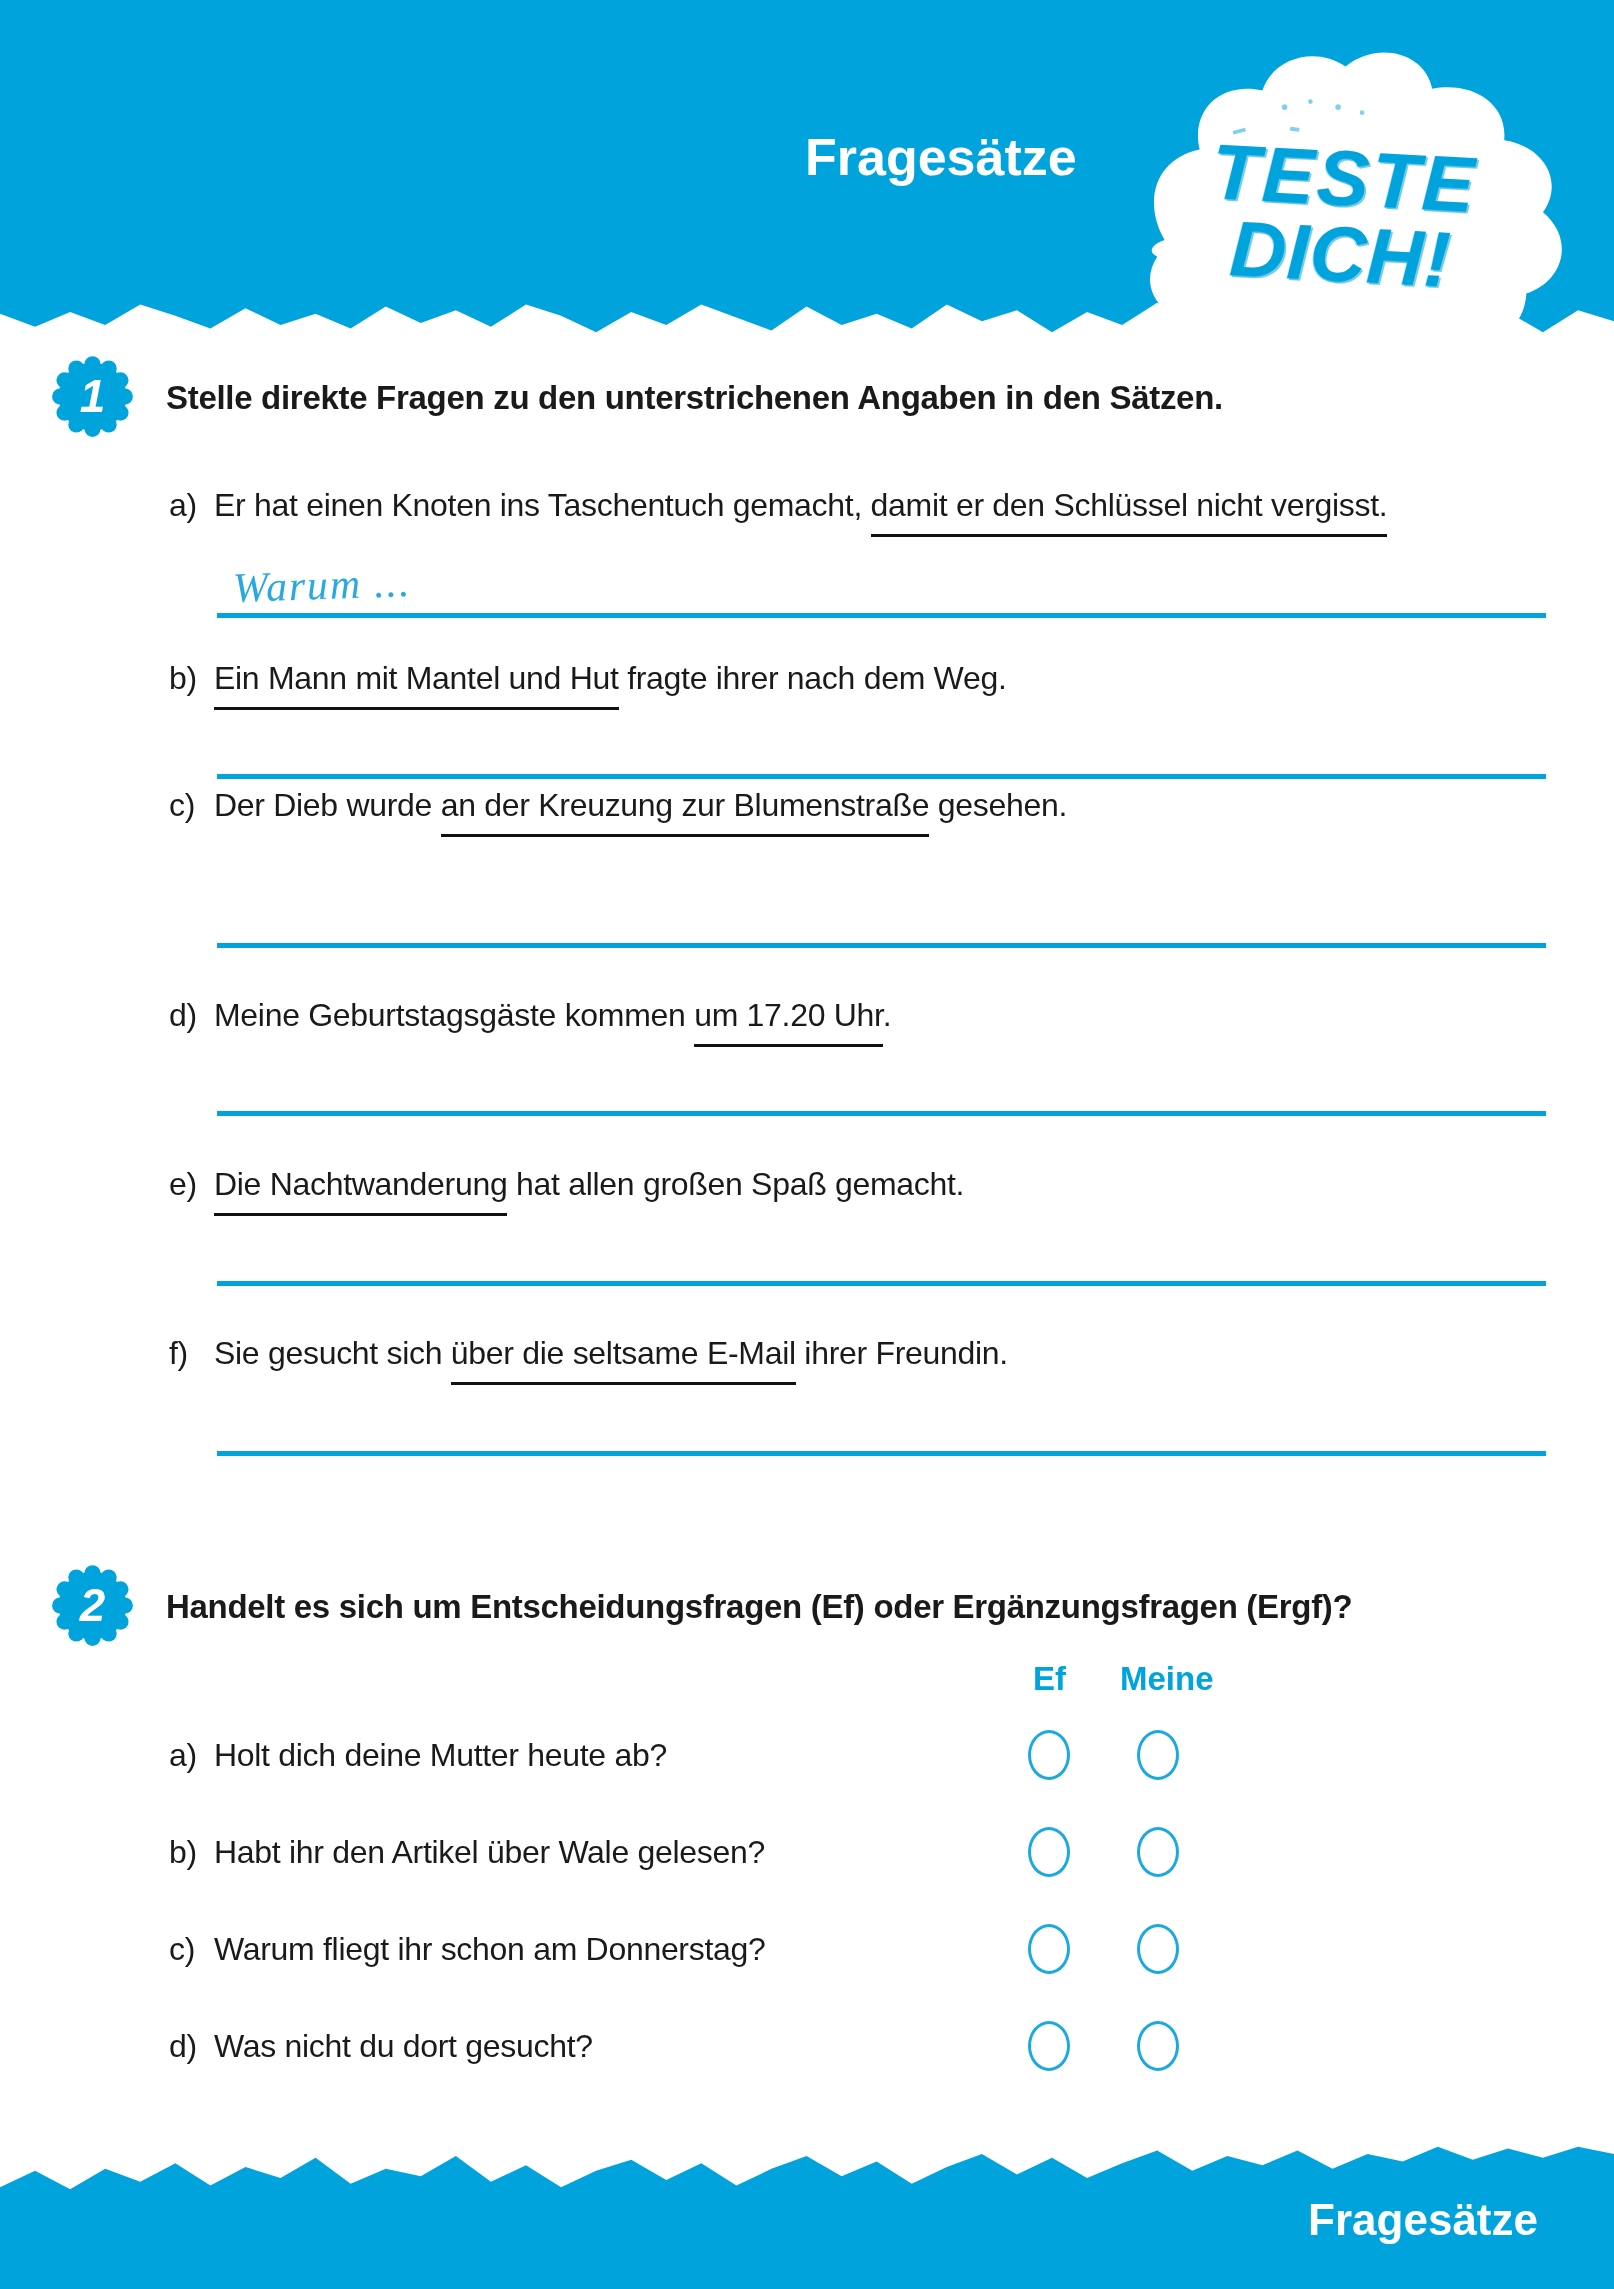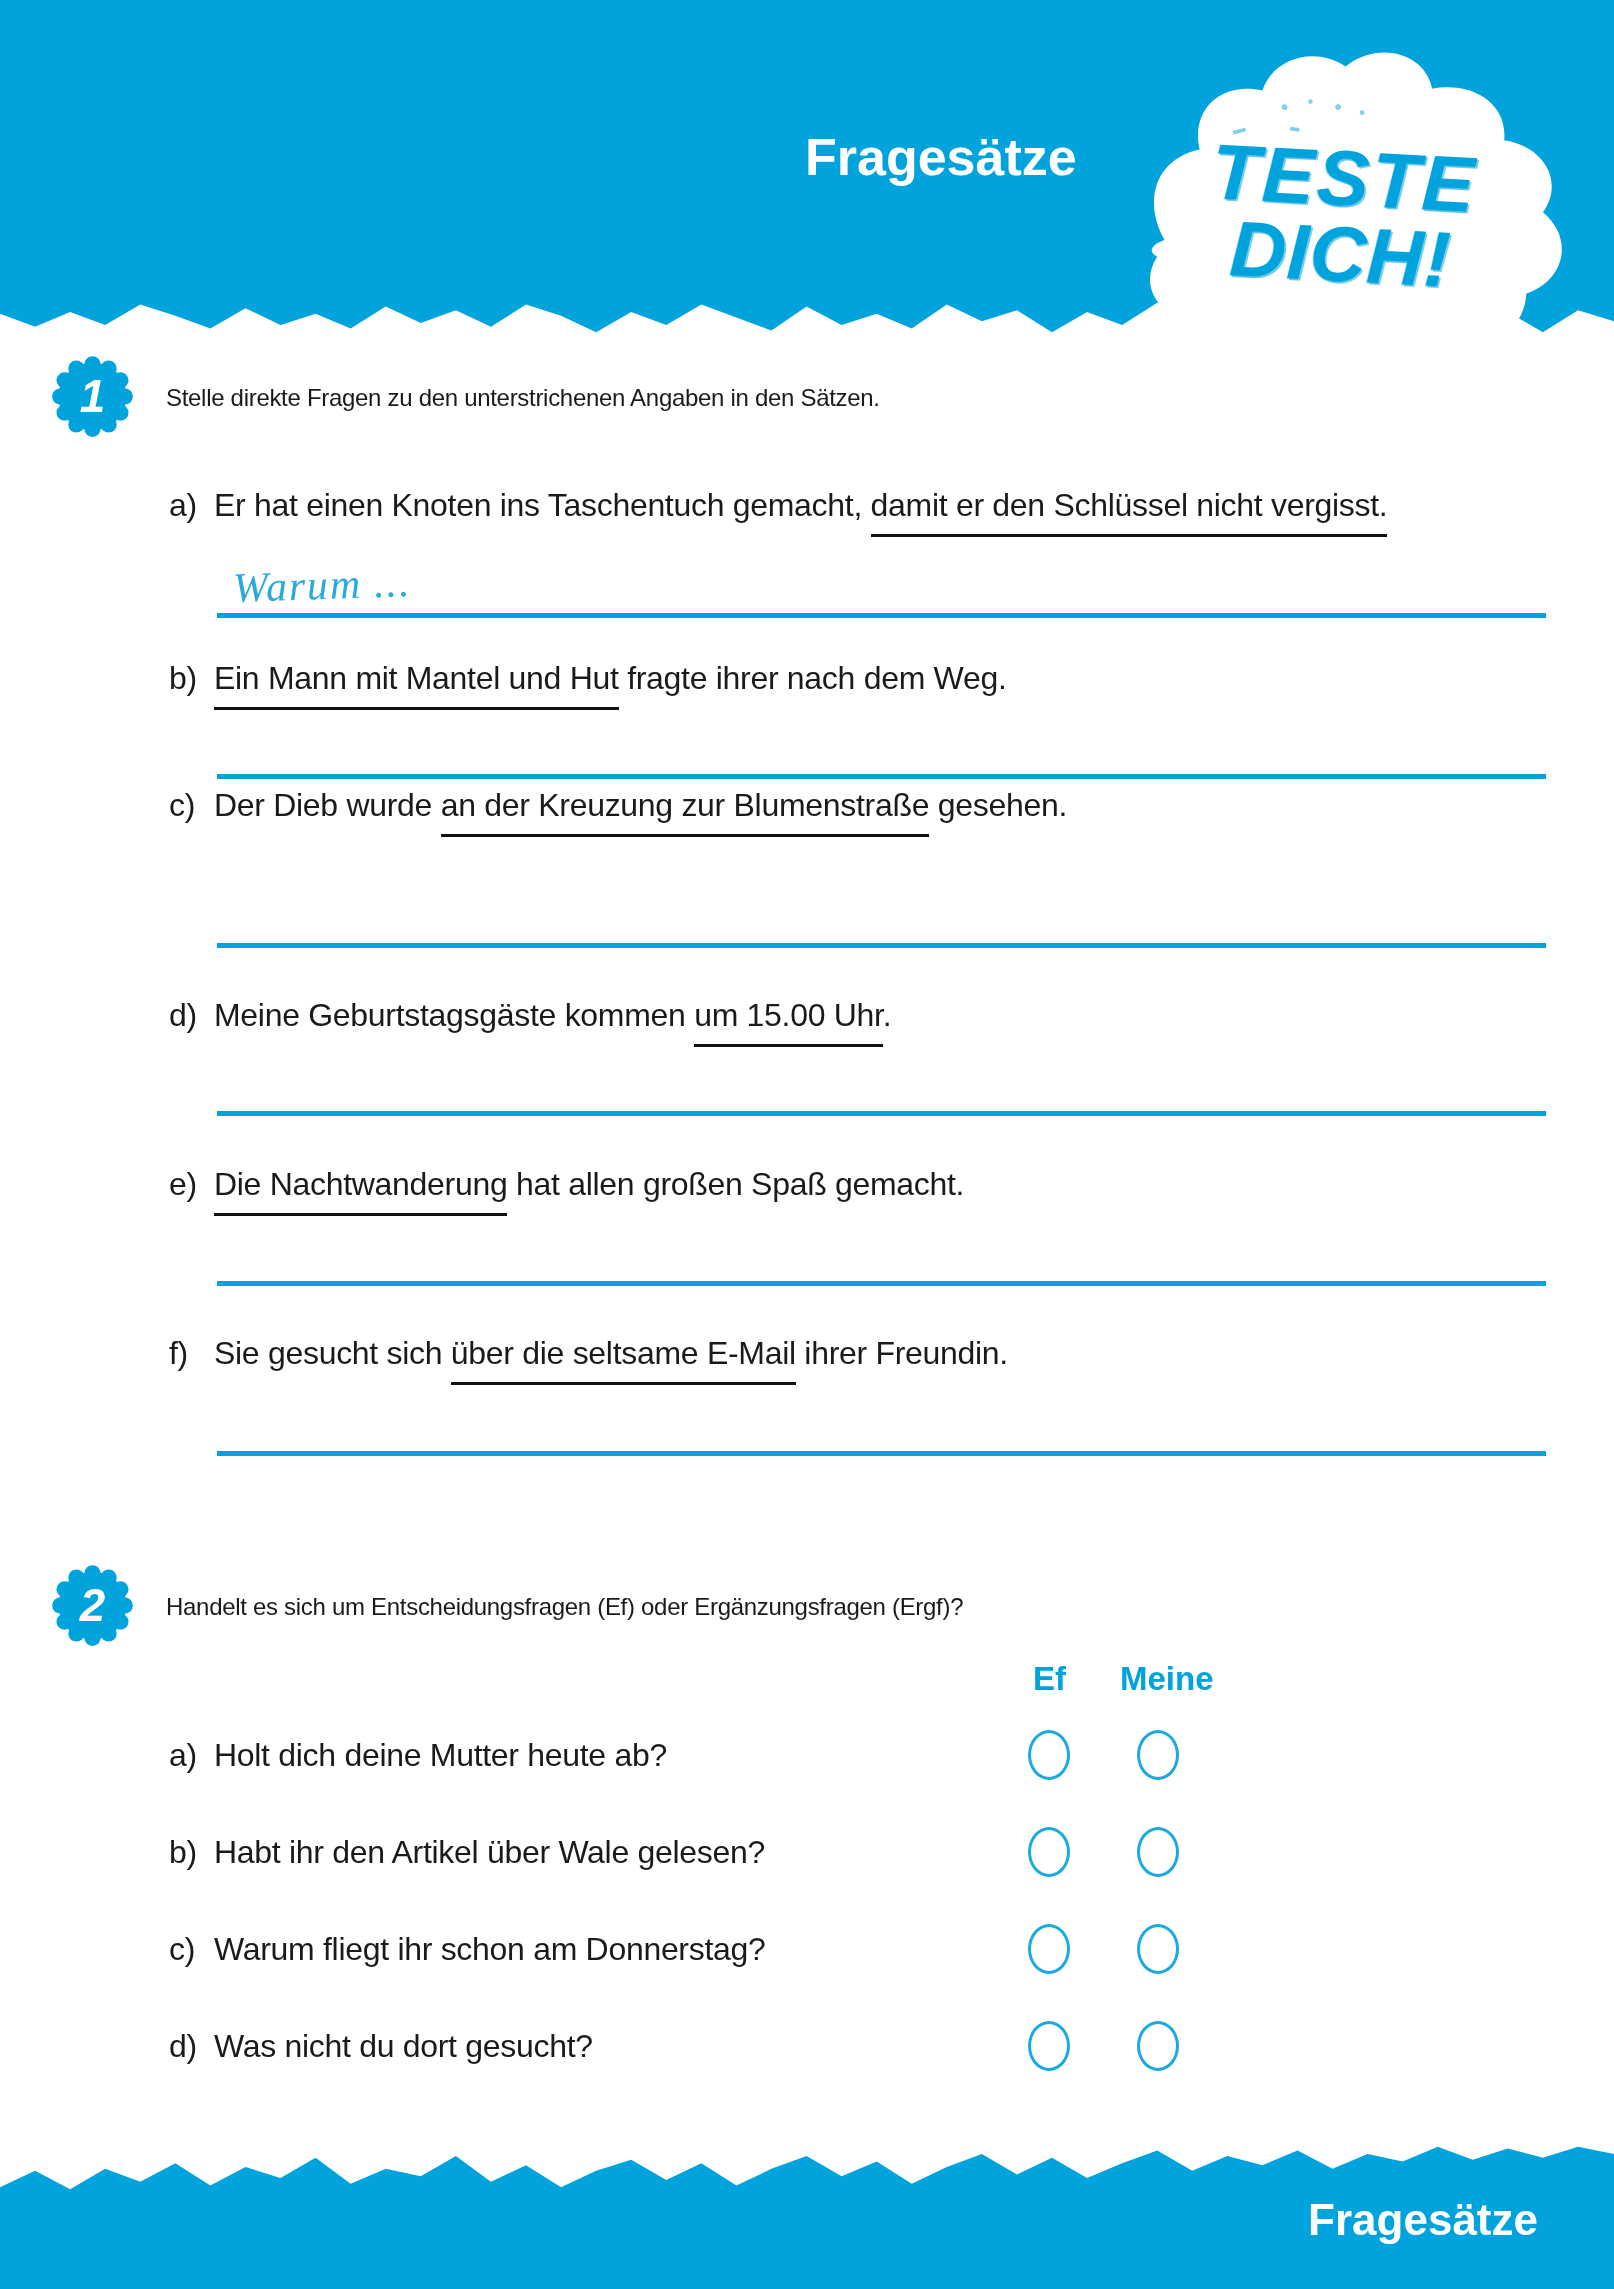--- a/index.html
+++ b/index.html
@@ -28,21 +28,21 @@
   .splash-text .l2{letter-spacing:0.9px;}
 
   
   .num-badge{position:absolute;left:50px;width:85px;height:85px;}
   .num-badge text{
     font-family:"Liberation Sans", sans-serif;font-weight:bold;font-style:italic;
   }
 
   .task-title{
     position:absolute;left:166px;width:1366px;
-    font-size:24px;font-weight:normal;line-height:41px;letter-spacing:-0.3px;
+    font-size:33px;font-weight:bold;line-height:41px;letter-spacing:-0.3px;
   }
 
   
   .item-row{
     position:absolute;left:169px;width:1384px;white-space:nowrap;
     font-size:32px;line-height:41px;letter-spacing:-0.3px;
   }
   .item-label{display:inline-block;width:45px;}
   .sentence .u{border-bottom:3.7px solid #111;padding-bottom:11px;}
   .answer-line{
@@ -132,21 +132,21 @@
 <div class="task-title" style="top:377px">Stelle direkte Fragen zu den unterstrichenen Angaben in den Sätzen.</div>
 
 <div id="ex1-items">
     <div class="item-row" style="top: 485px;"><span class="item-label">a)</span><span class="sentence"><span>Er hat einen Knoten ins Taschentuch gemacht, </span><span class="u">damit er den Schlüssel nicht vergisst.</span></span></div>
     <div class="answer-line" style="top: 613px;"></div>
     <div class="handwriting" style="top: 561px;">Warum ...</div>
     <div class="item-row" style="top: 658px;"><span class="item-label">b)</span><span class="sentence"><span class="u">Ein Mann mit Mantel und Hut</span><span> fragte ihrer nach dem Weg.</span></span></div>
     <div class="answer-line" style="top: 774px;"></div>
     <div class="item-row" style="top: 785px;"><span class="item-label">c)</span><span class="sentence"><span>Der Dieb wurde </span><span class="u">an der Kreuzung zur Blumenstraße</span><span> gesehen.</span></span></div>
     <div class="answer-line" style="top: 943px;"></div>
-    <div class="item-row" style="top: 995px;"><span class="item-label">d)</span><span class="sentence"><span>Meine Geburtstagsgäste kommen </span><span class="u">um 15.00 Uhr</span><span>.</span></span></div>
+    <div class="item-row" style="top: 995px;"><span class="item-label">d)</span><span class="sentence"><span>Meine Geburtstagsgäste kommen </span><span class="u">um 17.20 Uhr</span><span>.</span></span></div>
     <div class="answer-line" style="top: 1111px;"></div>
     <div class="item-row" style="top: 1164px;"><span class="item-label">e)</span><span class="sentence"><span class="u">Die Nachtwanderung</span><span> hat allen großen Spaß gemacht.</span></span></div>
     <div class="answer-line" style="top: 1281px;"></div>
     <div class="item-row" style="top: 1333px;"><span class="item-label">f)</span><span class="sentence"><span>Sie gesucht sich </span><span class="u">über die seltsame E-Mail</span><span> ihrer Freundin.</span></span></div>
     <div class="answer-line" style="top: 1451px;"></div>
   </div>
 
 <svg class="num-badge" style="top:1563px" viewBox="0 0 100 100">
   <g fill="#00a3dc">
     <circle cx="50" cy="50" r="40"></circle>

